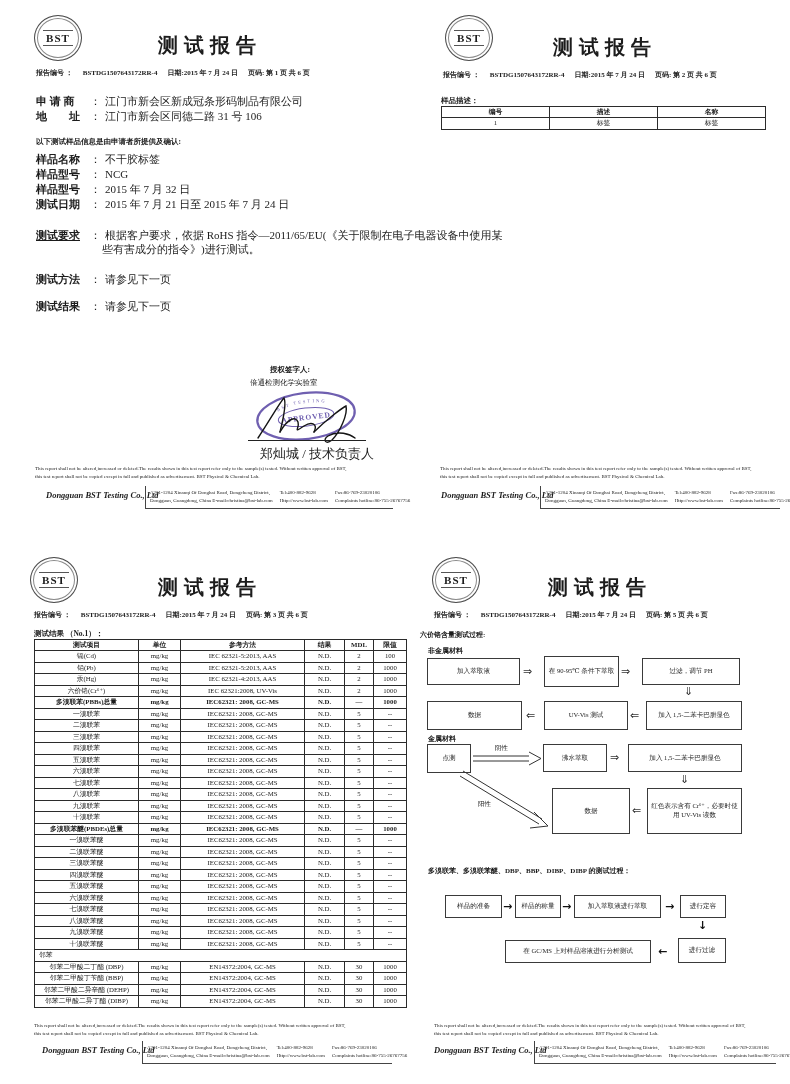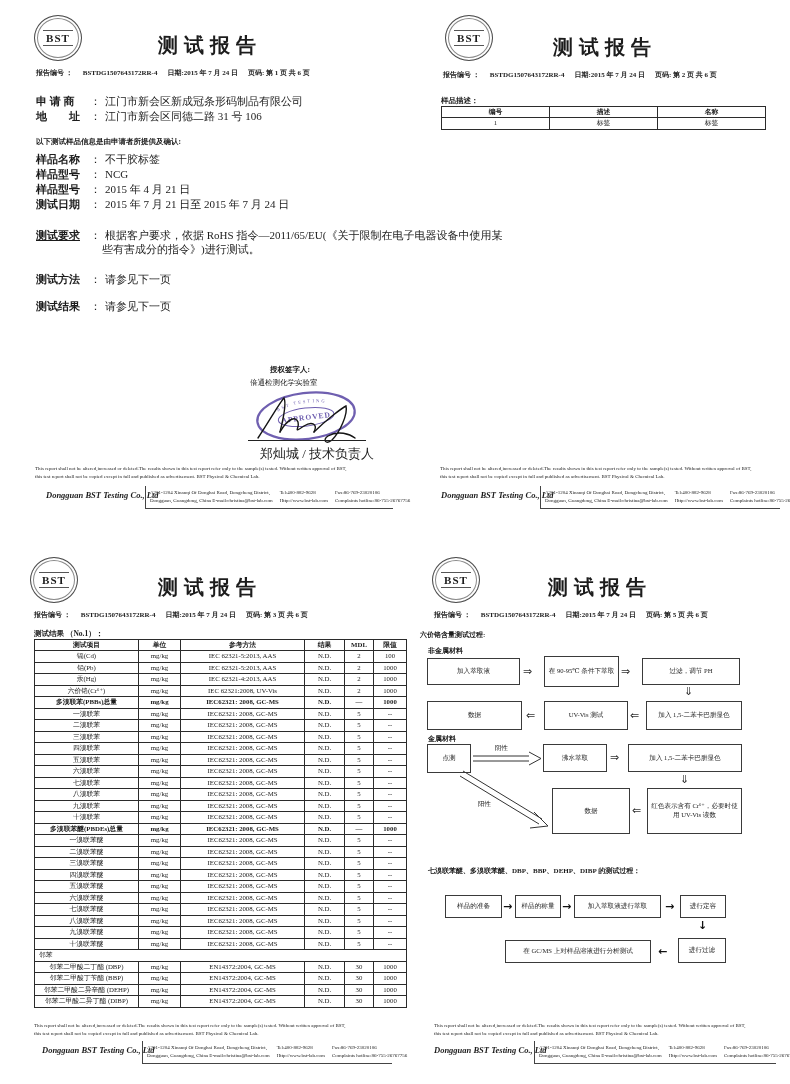--- a/index.html
+++ b/index.html
@@ -62,21 +62,21 @@
 
     <div class="note" style="left:16px;top:127px;">以下测试样品信息是由申请者所提供及确认:</div>
 
     <div class="kv" style="left:16px;top:142px;">
       <span class="k" style="width:50px;">样品名称</span><span class="c">：</span><span class="v">不干胶标签</span>
     </div>
     <div class="kv" style="left:16px;top:157px;">
       <span class="k" style="width:50px;">样品型号</span><span class="c">：</span><span class="v">NCG</span>
     </div>
     <div class="kv" style="left:16px;top:172px;">
-      <span class="k" style="width:50px;">样品型号</span><span class="c">：</span><span class="v">2015 年 4 月 21 日</span>
+      <span class="k" style="width:50px;">样品型号</span><span class="c">：</span><span class="v">2015 年 7 月 32 日</span>
     </div>
     <div class="kv" style="left:16px;top:187px;">
       <span class="k" style="width:50px;">测试日期</span><span class="c">：</span><span class="v">2015 年 7 月 21 日至 2015 年 7 月 24 日</span>
     </div>
 
     <div class="kv" style="left:16px;top:218px;">
       <span class="k" style="width:50px;vertical-align:top;text-decoration:underline;">测试要求</span><span class="c" style="vertical-align:top;">：</span><span class="v">根据客户要求，依据 RoHS 指令—2011/65/EU(《关于限制在电子电器设备中使用某</span>
     </div>
     <div class="kv" style="left:82px;top:232px;">
       <span class="v">些有害成分的指令》)进行测试。</span>
@@ -521,21 +521,21 @@
     <div class="fbox" style="left:208px;top:196px;width:114px;height:28px;">加入 1,5-二苯卡巴肼显色</div>
     <div class="oarrow" style="left:260px;top:226px;">⇓</div>
     <div class="fbox" style="left:132px;top:240px;width:78px;height:46px;">数据</div>
     <div class="oarrow" style="left:212px;top:257px;">⇐</div>
     <div class="fbox" style="left:227px;top:240px;width:95px;height:46px;">红色表示含有 Cr⁶⁺，必要时使用 UV-Vis 读数</div>
     <div class="small-label" style="left:58px;top:252px;">阳性</div>
     <svg style="left:40px;top:222px;" width="95" height="62" viewBox="0 0 95 62">
       <path d="M3,1 L82,49 M0,6 L79,54 M74,42 L88,56 L70,58" fill="none" stroke="#333" stroke-width="1"></path>
     </svg>
 
-    <div class="flabel" style="left:8px;top:318px;">七溴联苯醚、多溴联苯醚、DBP、BBP、DEHP、DIBP 的测试过程：</div>
+    <div class="flabel" style="left:8px;top:318px;">多溴联苯、多溴联苯醚、DBP、BBP、DIBP、DIBP 的测试过程：</div>
 
     <div class="fbox" style="left:25px;top:347px;width:57px;height:23px;">样品的准备</div>
     <div class="sarrow" style="left:83px;top:353px;">→</div>
     <div class="fbox" style="left:95px;top:347px;width:46px;height:23px;">样品的称量</div>
     <div class="sarrow" style="left:142px;top:353px;">→</div>
     <div class="fbox" style="left:154px;top:347px;width:87px;height:23px;">加入萃取液进行萃取</div>
     <div class="sarrow" style="left:245px;top:353px;">→</div>
     <div class="fbox" style="left:260px;top:347px;width:46px;height:23px;">进行定容</div>
     <div class="sarrow" style="left:278px;top:372px;">↓</div>
     <div class="fbox" style="left:258px;top:390px;width:48px;height:25px;">进行过滤</div>

